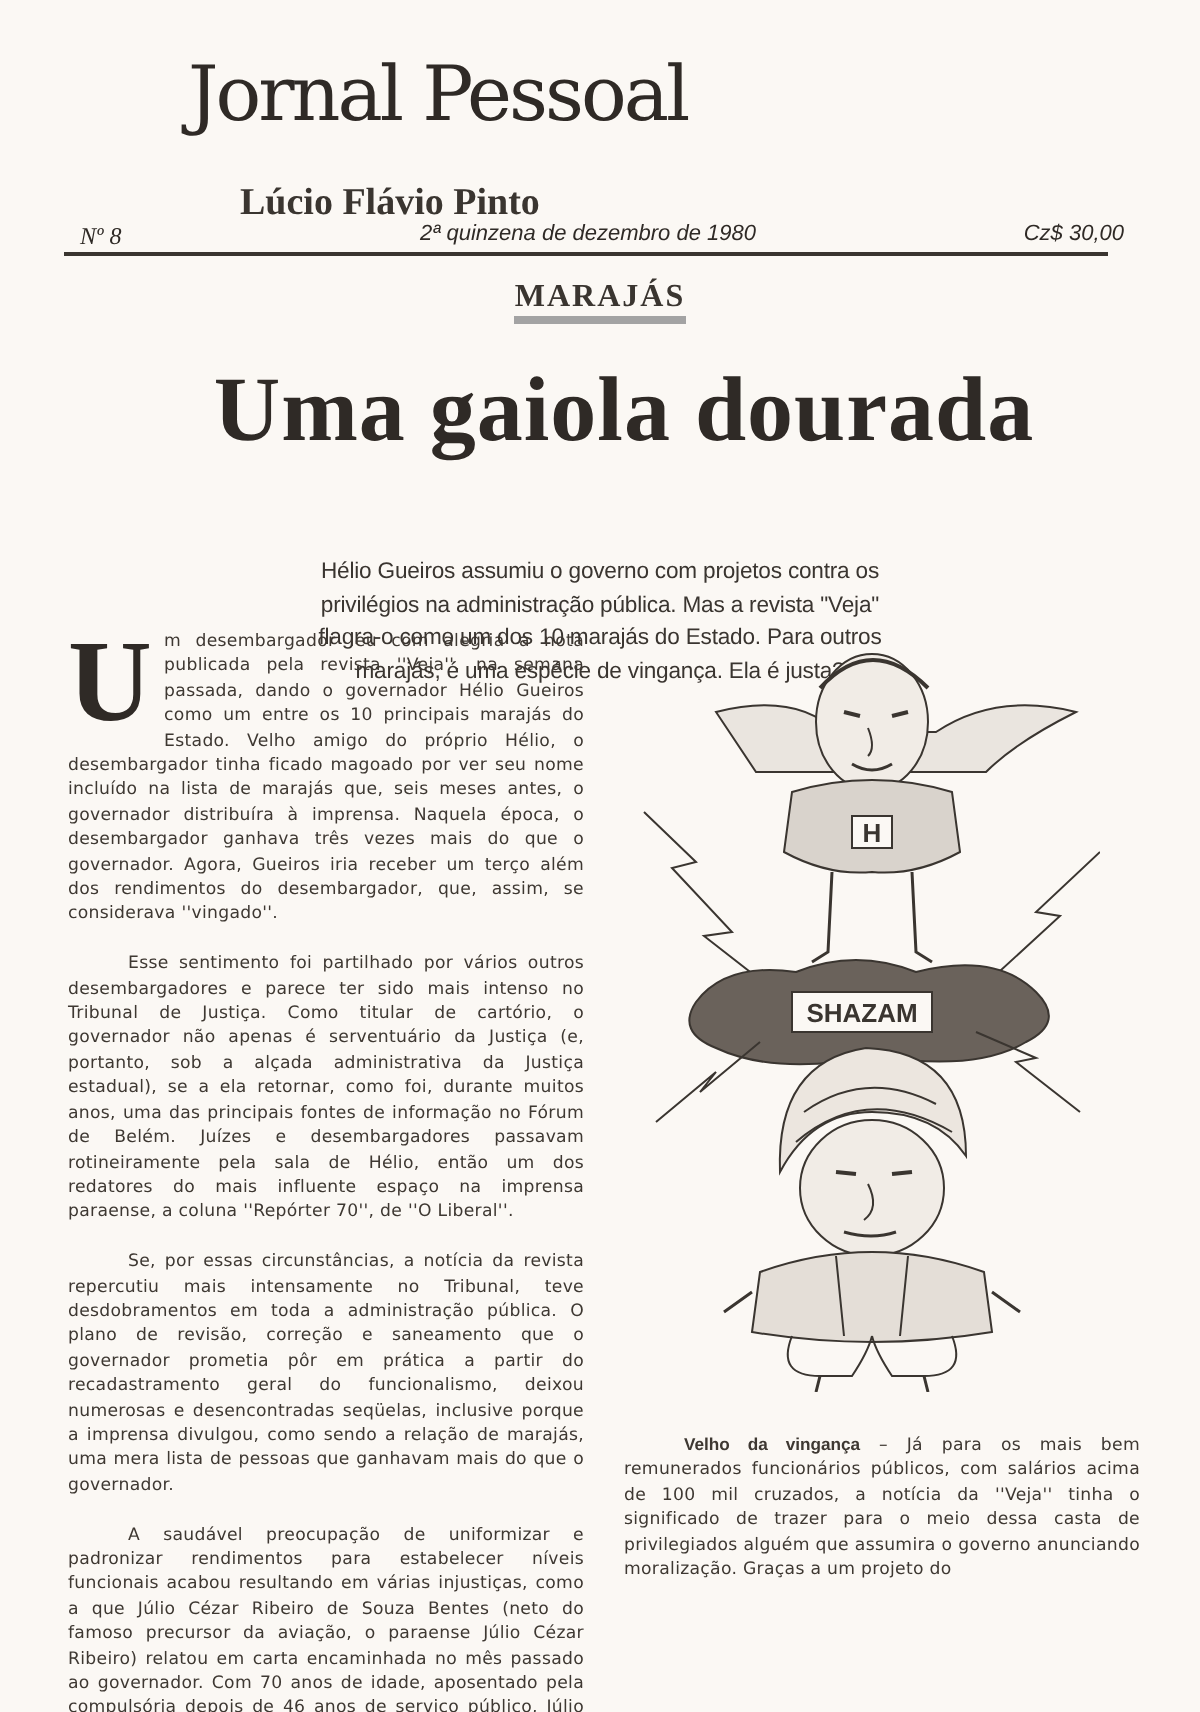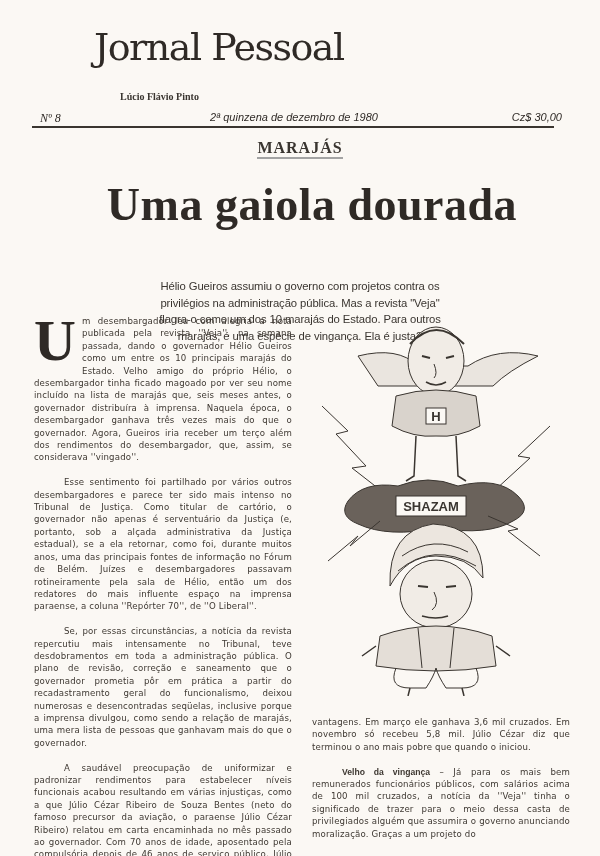--- a/index.html
+++ b/index.html
@@ -13,39 +13,39 @@
   .masthead-title {
     position: absolute; left: 94px; top: 28px;
     font-family: "DejaVu Serif", serif;
     font-size: 38px; letter-spacing: -1.5px; line-height: 1;
     color: #2f2a26; font-weight: normal;
     white-space: nowrap;
   }
   .masthead-author {
     position: absolute; left: 120px; top: 91px;
     font-family: "Liberation Serif", serif;
-    font-weight: bold; font-size: 10px; color: #3a3530;
+    font-weight: bold; font-size: 19px; color: #3a3530;
   }
   .infobar {
     position: absolute; left: 40px; top: 111px; width: 522px; height: 16px;
     font-family: "Liberation Sans", sans-serif; font-size: 11px; color: #2f2a26; font-style: italic;
   }
   .infobar .issue { position: absolute; left: 0; top: 0; font-family: "Liberation Serif", serif; font-size: 12px; }
   .infobar .date { position: absolute; left: 170px; top: 0; }
   .infobar .price { position: absolute; right: 0; top: 0; }
   .rule {
     position: absolute; left: 32px; top: 126px; width: 522px; height: 2px; background: #3a3530;
   }
   .section {
     position: absolute; left: 0; width: 600px; top: 138px; text-align: center;
   }
   .section span {
     font-family: "Liberation Serif", serif; font-weight: bold; font-size: 16px;
     letter-spacing: 1px; color: #3a3530;
-    border-bottom: 2px solid #a3a3a3; padding-bottom: 1px;
+    border-bottom: 4px solid #a3a3a3; padding-bottom: 1px;
   }
   .headline {
     position: absolute; left: 0; width: 600px; top: 170px; text-align: center;
     font-family: "Liberation Serif", serif; font-weight: bold;
     font-size: 46px; letter-spacing: 0.5px; color: #2f2a26; line-height: 1;
   }
   .deck {
     position: absolute; left: 150px; width: 300px; top: 234px; text-align: center;
     font-family: "Liberation Sans", sans-serif; font-size: 11.3px; line-height: 16.5px;
     color: #3a3530; letter-spacing: -0.1px; margin-top: 44px;
@@ -136,15 +136,14 @@
       <path d="M100 312 L104 352 M136 312 L132 352"></path>
       <path d="M58 330 L44 340 M178 330 L192 340" stroke-width="1.5"></path>
 
       <path d="M78 352 Q70 372 92 372 L108 372 Q116 360 118 352 M158 352 Q166 372 144 372 L128 372 Q120 360 118 352"></path>
       <path d="M92 372 L90 380 M144 372 L146 380" stroke-width="1.5"></path>
     </g>
   </svg>
 </div>
 
 <div class="col col-right">
-  <p class="first">vantagens. Em março ele ganhava 3,6 mil cruzados. Em novembro só recebeu 5,8 mil. Júlio Cézar diz que terminou o ano mais pobre que quando o iniciou.</p>
   <p><span class="kicker">Velho da vingança</span><span> – Já para os mais bem remunerados funcionários públicos, com salários acima de 100 mil cruzados, a notícia da ''Veja'' tinha o significado de trazer para o meio dessa casta de privilegiados alguém que assumira o governo anunciando moralização. Graças a um projeto do</span></p>
 </div>
 
 </body></html>

